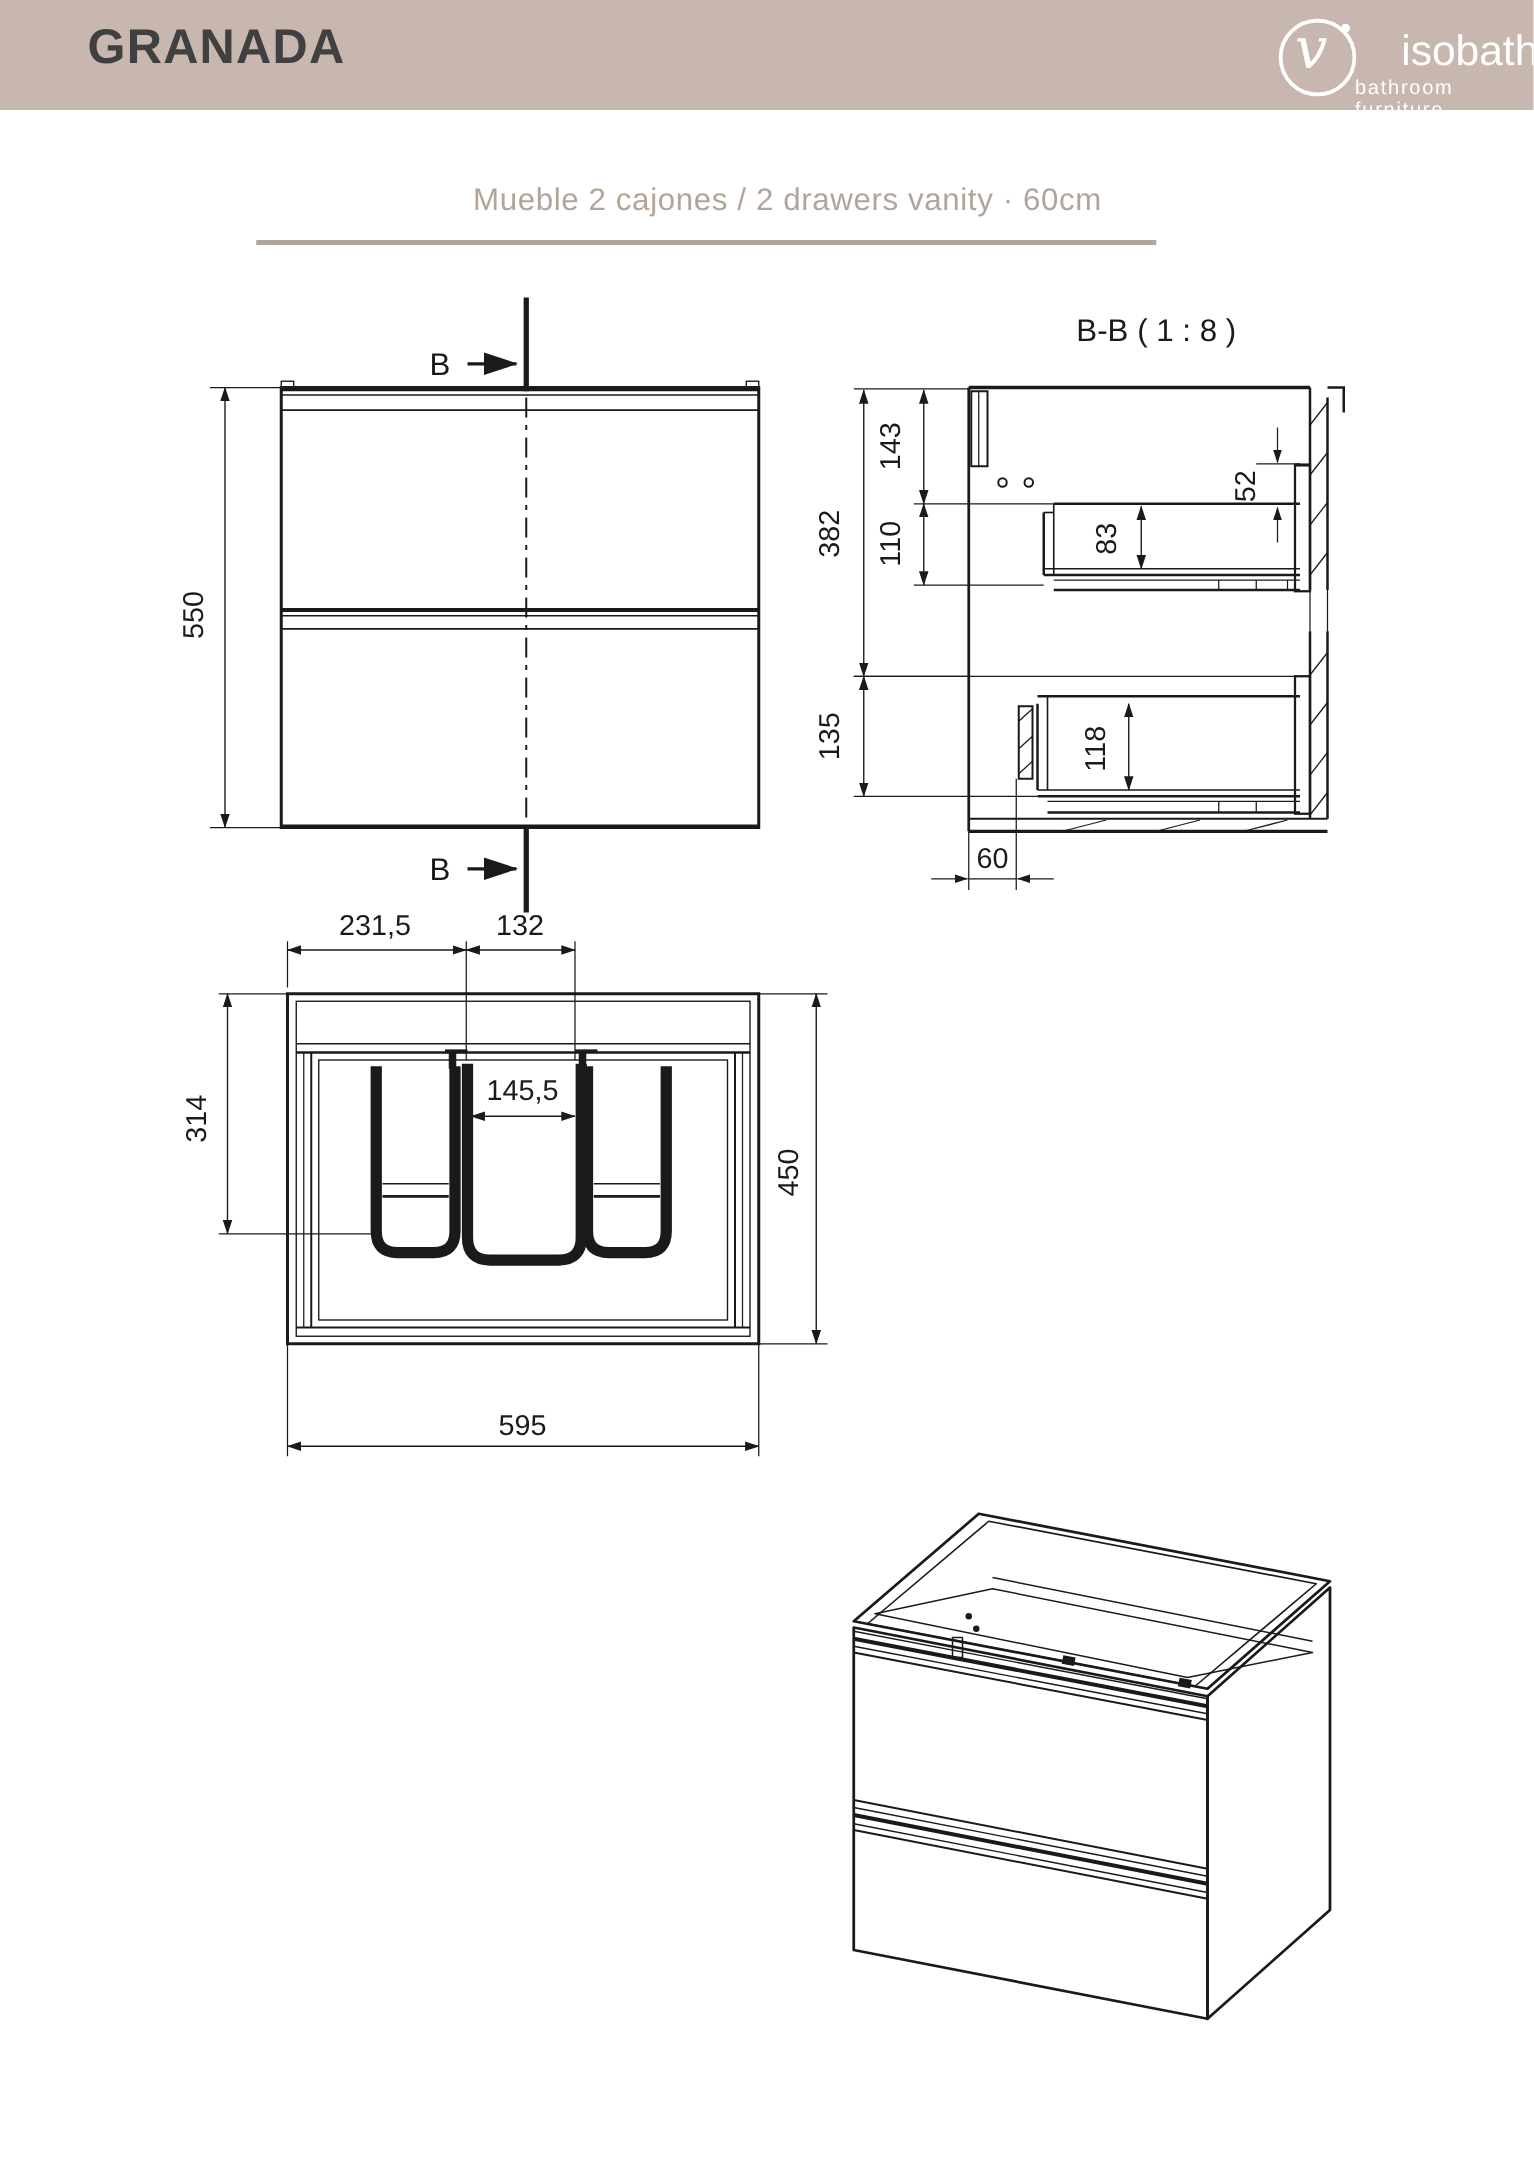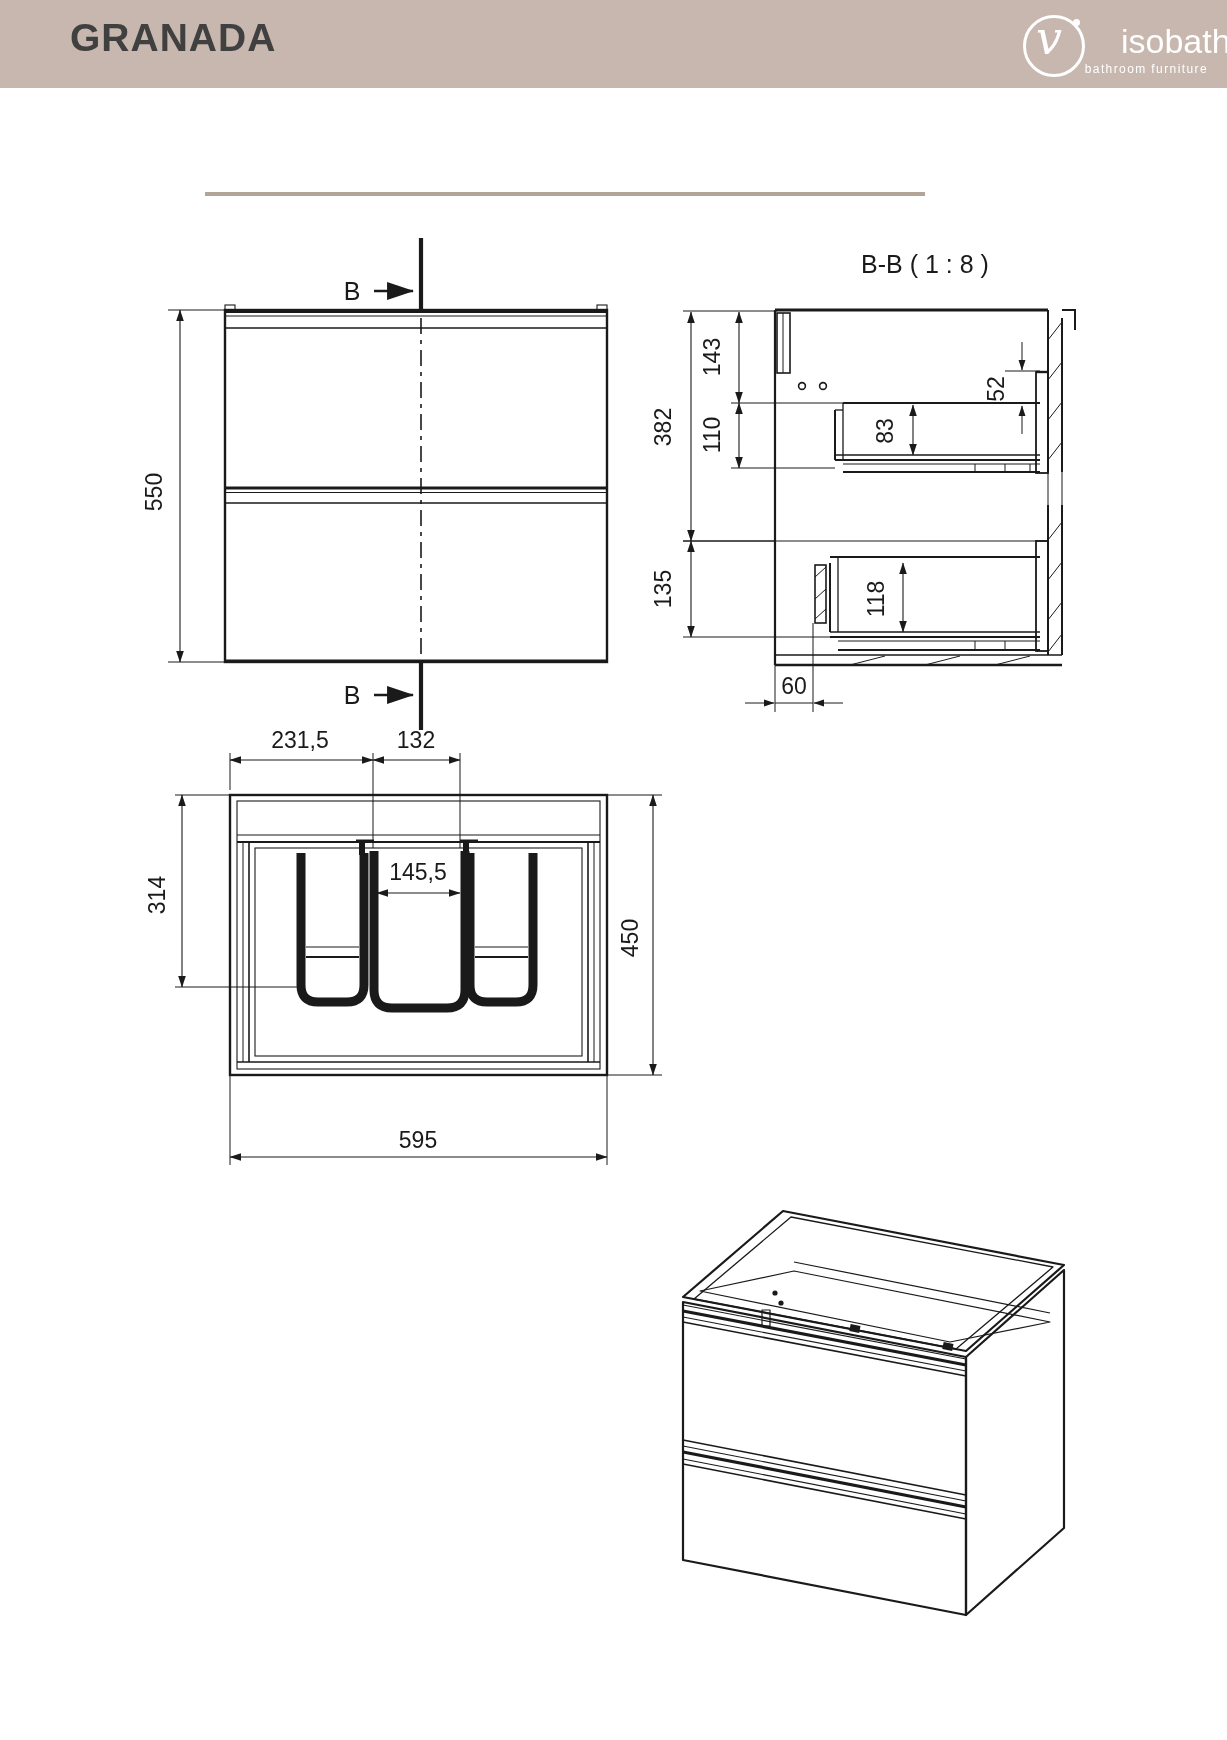--- a/index.html
+++ b/index.html
@@ -8,21 +8,21 @@
   .header{position:absolute;left:0;top:0;width:1227px;height:88px;}
   .brand-title{position:absolute;left:70px;top:16px;font-size:39px;font-weight:bold;
         letter-spacing:1px;color:#404040;}
   .logo{position:absolute;left:1018px;top:10px;width:200px;height:72px;color:#ffffff;}
   .logo-circle{position:absolute;left:5px;top:5px;width:56px;height:56px;border:3px solid #ffffff;
         border-radius:50%;}
   .logo-initial{position:absolute;left:18px;top:1px;font-family:"DejaVu Serif",serif;
         font-style:italic;font-size:46px;color:#ffffff;}
   .logo-dot{position:absolute;left:55px;top:9px;width:7px;height:7px;border-radius:50%;background:#fff;}
   .logo-brand{position:absolute;left:64px;top:12px;font-size:34px;font-weight:400;color:#ffffff;padding-left:39px;}
-  .logo-tagline{position:absolute;left:66px;top:52px;width:124px;text-align:right;font-size:12px;
+  .logo-tagline{position:absolute;left:66px;top:52px;width:124px;font-size:16px;
         letter-spacing:1.4px;color:#ffffff;}
   .subtitle{position:absolute;left:230px;top:146px;width:800px;text-align:center;
         font-size:25px;letter-spacing:.5px;}
   .subtitle-rule{position:absolute;left:205px;top:192px;width:720px;height:4px;}
   svg text{font-family:"Liberation Sans",sans-serif;fill:#1a1a1a;}
   .d23{font-size:23px;}
   .d25{font-size:25px;}
 </style>
 </head>
 <body>
@@ -33,20 +33,21 @@
     <div class="brand-title">GRANADA</div>
     <div class="logo">
       <div class="logo-circle"></div>
       <div class="logo-initial">v</div>
       <div class="logo-dot"></div>
       <div class="logo-brand">isobath</div>
       <div class="logo-tagline">bathroom furniture</div>
     </div>
   </div>
 
+  <div class="subtitle" id="sub" style="color: rgb(179, 164, 152);">Mueble 2 cajones / 2 drawers vanity · 60cm</div>
   <div class="subtitle-rule" id="rule" style="background: rgb(179, 164, 152);"></div>
 
   <svg style="position:absolute;left:0;top:0;" width="1227" height="1740" viewBox="0 0 1227 1740">
     <defs>
       <marker id="ar" viewBox="0 0 10 8" refX="9.5" refY="4" markerWidth="10.5" markerHeight="8.4" orient="auto-start-reverse">
         <path d="M0,0.7 L10,4 L0,7.3 z" fill="#1a1a1a"></path>
       </marker>
     </defs>
 
     <g stroke="#1a1a1a" fill="none">

